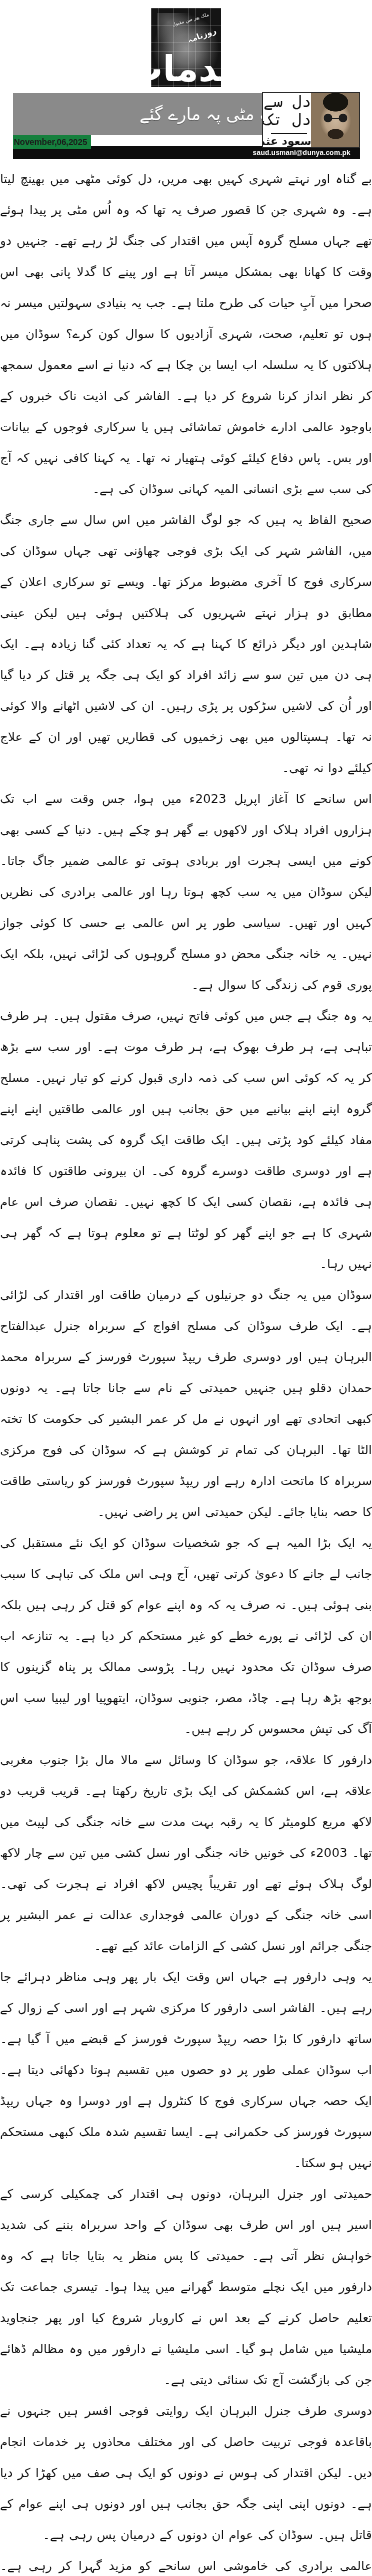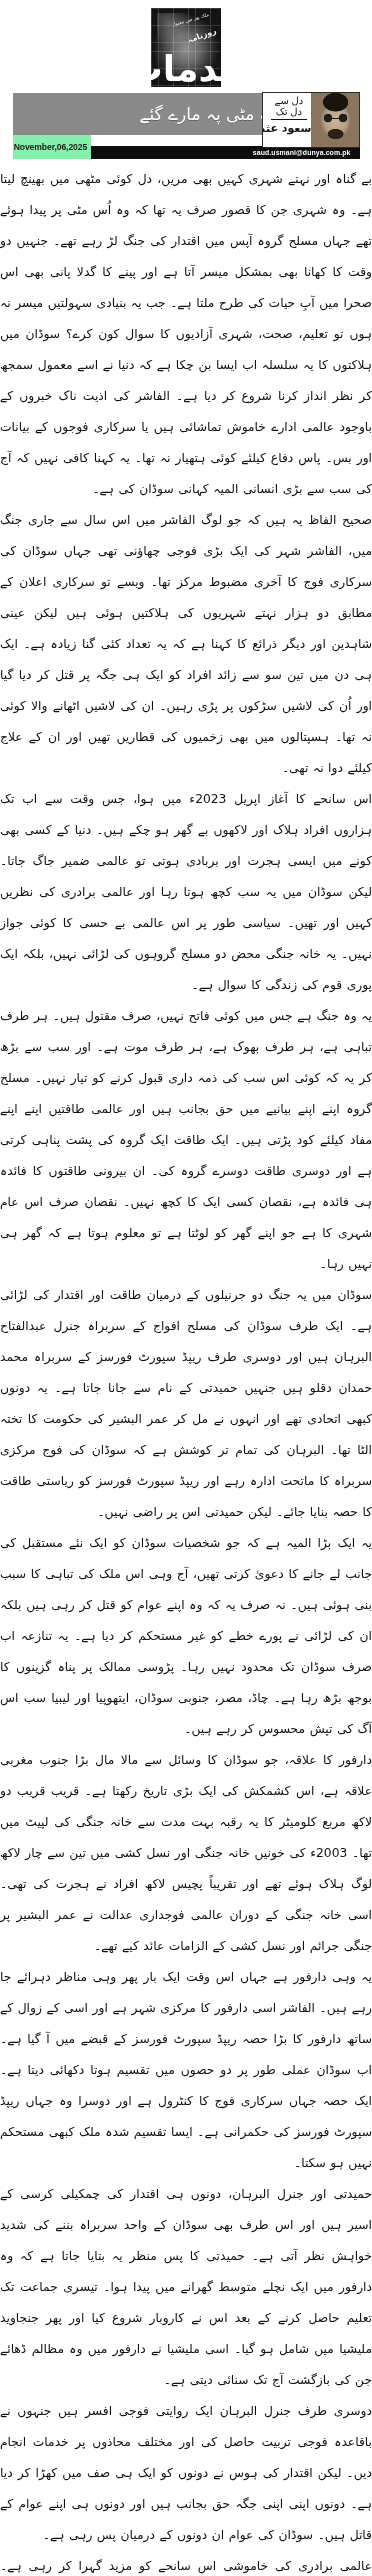--- a/index.html
+++ b/index.html
@@ -93,23 +93,23 @@
     direction: rtl;
     white-space: nowrap;
     text-shadow: 0 0.6px 0.6px rgba(0,0,0,0.25);
   }
 
   
   #date-tag {
     position: absolute;
     left: 12.6px;
     top: 135px;
-    height: 24px;
+    height: 14px;
     padding: 0 3.4px 0 1.1px;
-    background: #86efac;
+    background: #15803d;
     display: flex;
     align-items: center;
     z-index: 4;
     text-align: right;
   }
   #date-text {
     color: #1b1b1b;
     font-family: "Liberation Sans", sans-serif;
     font-size: 8.6px;
     font-weight: bold;
@@ -132,22 +132,22 @@
   #column-name-block {
     position: absolute;
     left: 3.4px;
     top: 2.3px;
     width: 45px;
     text-align: center;
     direction: rtl;
   }
   .column-name-line {
     color: #111111;
-    font-family: Liberation Sans, sans-serif;
-    font-size: 10px;
+    font-family: Liberation Mono, monospace;
+    font-size: 16px;
     line-height: 1.12;
     white-space: nowrap;
   }
   #column-rule {
     margin: 1.7px auto 1.1px auto;
     width: 36px;
     height: 1.1px;
     background: #111111;
   }
   #author-name {

